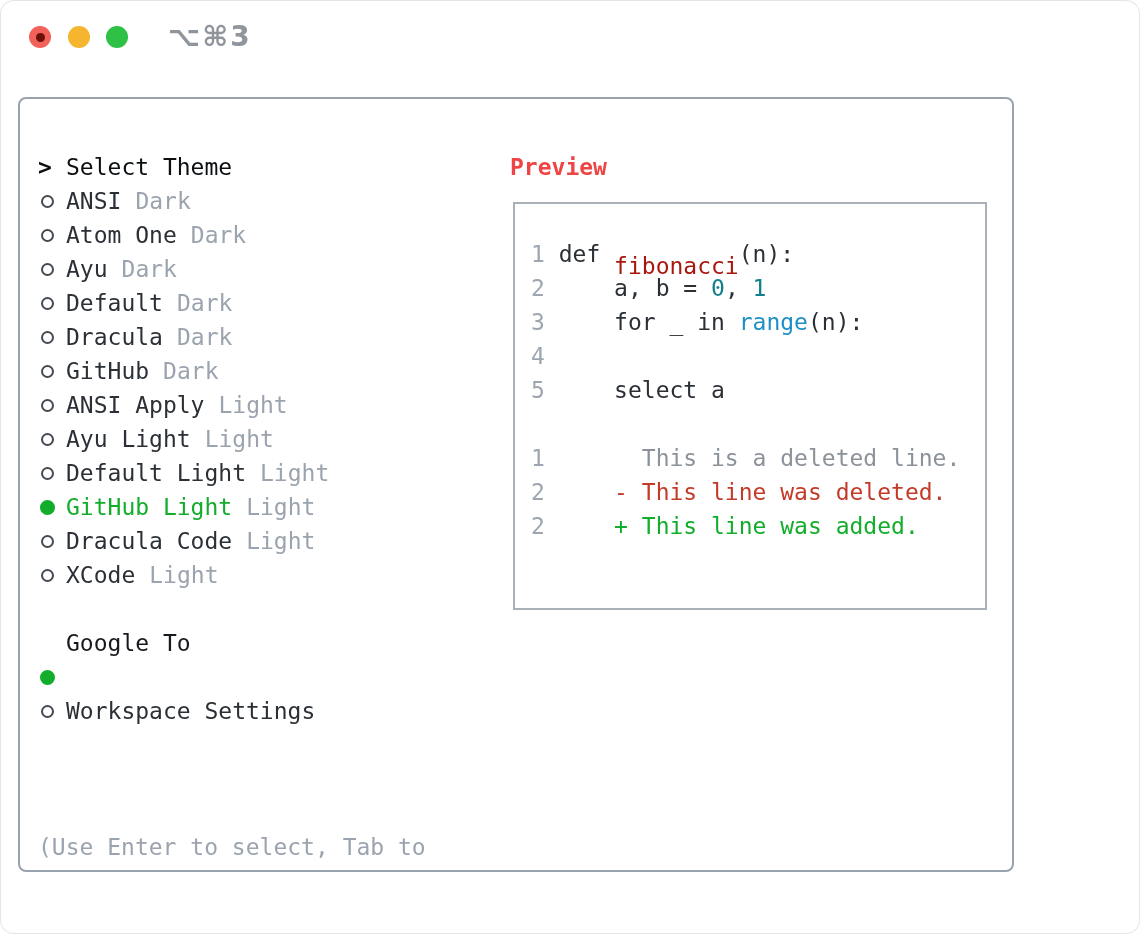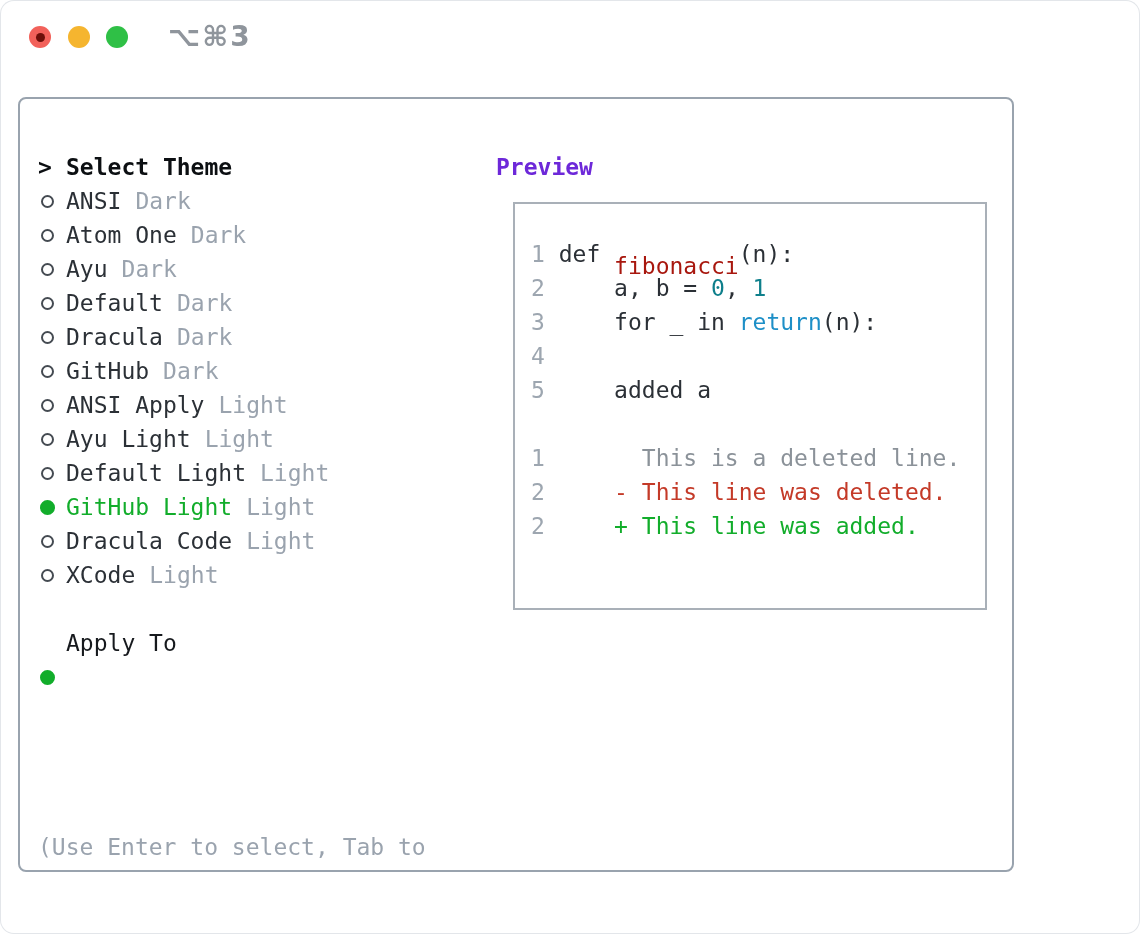--- a/index.html
+++ b/index.html
@@ -21,33 +21,33 @@
   
   .main-box{position:absolute;left:18px;top:97px;width:996px;height:775px;
     border:2px solid #99a3ae;border-radius:8px;box-sizing:border-box;background:#fff;}
 
   .row{display:flex;align-items:center;height:34px;font-size:23px;color:#2b3036;}
   .cell{width:28px;display:flex;align-items:center;flex:none;}
   .marker{width:13px;height:13px;border-radius:50%;border:2px solid #454b52;
     box-sizing:border-box;margin-left:3px;}
   .marker.selected{background:#12ad2b;border-color:#12ad2b;width:15px;height:15px;margin-left:2px;}
   .prompt{font-weight:bold;color:#0c0f12;}
-  .header-text{font-weight:bold;color:#0c0f12;}
+  .header-text{font-weight:normal;color:#0c0f12;}
   .name{white-space:pre;text-align:center;}
   .variant{color:#9aa3ae;margin-left:14px;white-space:pre;}
   .row.selected .name{color:#12ad2b;}
 
   .col-left{position:absolute;left:18px;top:51px;}
   .apply-block{position:absolute;left:18px;top:527px;}
   .apply-header{color:#16191d;}
   .hint{position:absolute;left:18px;top:663px;color:#9aa3ae;font-size:23px;line-height:34px;white-space:pre;}
 
   
-  .preview-title{position:absolute;left:476px;top:51px;height:34px;display:flex;align-items:center;
-    font-size:23px;font-weight:bold;color:#6d28d9;}
+  .preview-title{position:absolute;left:490px;top:51px;height:34px;display:flex;align-items:center;
+    font-size:23px;font-weight:bold;color:#ef4444;}
   .preview-box{position:absolute;left:493px;top:103px;width:474px;height:408px;
     border:2px solid #a9b0b8;box-sizing:border-box;background:#fff;}
   .code-wrap{padding:33px 0 0 16px;}
   .code-line{height:34px;font-size:23px;white-space:pre;display:flex;align-items:center;}
   .gutter{color:#9da6b0;}
   .tok-plain{color:#2b3036;}
   .tok-function{color:#a8170e;margin-top:24px;}
   .tok-number{color:#0e7f8b;}
   .tok-builtin{color:#1d8fc7;}
   .tok-context{color:#8b9299;}
@@ -158,43 +158,49 @@
             <span class="marker"></span>
           </span>
         <span class="name">XCode</span>
         <span class="variant">Light</span>
       </div>
     </div>
 
     <div class="apply-block">
       <div class="row">
         <span class="cell"></span>
-        <span class="apply-header">Apply To</span>
+        <span class="apply-header">Google To</span>
       </div>
       <div class="row selected">
         <span class="cell">
             <span class="marker selected"></span>
           </span>
+      </div>
+      <div class="row">
+        <span class="cell">
+            <span class="marker"></span>
+          </span>
+        <span class="name">Workspace Settings</span>
       </div>
     </div>
 
     <div class="hint">
       <div>(Use Enter to select, Tab to</div>
       <div>change focus)</div>
     </div>
 
     <div class="preview-title">Preview</div>
 
     <div class="preview-box">
       <div class="code-wrap" id="code-lines">
           <div class="code-line"><span class="gutter">1 </span><span class="tok-plain">def </span><span class="tok-function">fibonacci</span><span class="tok-plain">(n):</span></div>
           <div class="code-line"><span class="gutter">2 </span><span class="tok-plain">    a, b = </span><span class="tok-number">0</span><span class="tok-plain">, </span><span class="tok-number">1</span></div>
-          <div class="code-line"><span class="gutter">3 </span><span class="tok-plain">    for _ in </span><span class="tok-builtin">return</span><span class="tok-plain">(n):</span></div>
+          <div class="code-line"><span class="gutter">3 </span><span class="tok-plain">    for _ in </span><span class="tok-builtin">range</span><span class="tok-plain">(n):</span></div>
           <div class="code-line"><span class="gutter">4 </span></div>
-          <div class="code-line"><span class="gutter">5 </span><span class="tok-plain">    added a</span></div>
+          <div class="code-line"><span class="gutter">5 </span><span class="tok-plain">    select a</span></div>
           <div class="code-line"><span class="gutter">  </span></div>
           <div class="code-line"><span class="gutter">1 </span><span class="tok-context">      This is a deleted line.</span></div>
           <div class="code-line"><span class="gutter">2 </span><span class="tok-deleted">    - This line was deleted.</span></div>
           <div class="code-line"><span class="gutter">2 </span><span class="tok-added">    + This line was added.</span></div>
         </div>
     </div>
 
   </div>
 </div>
 

